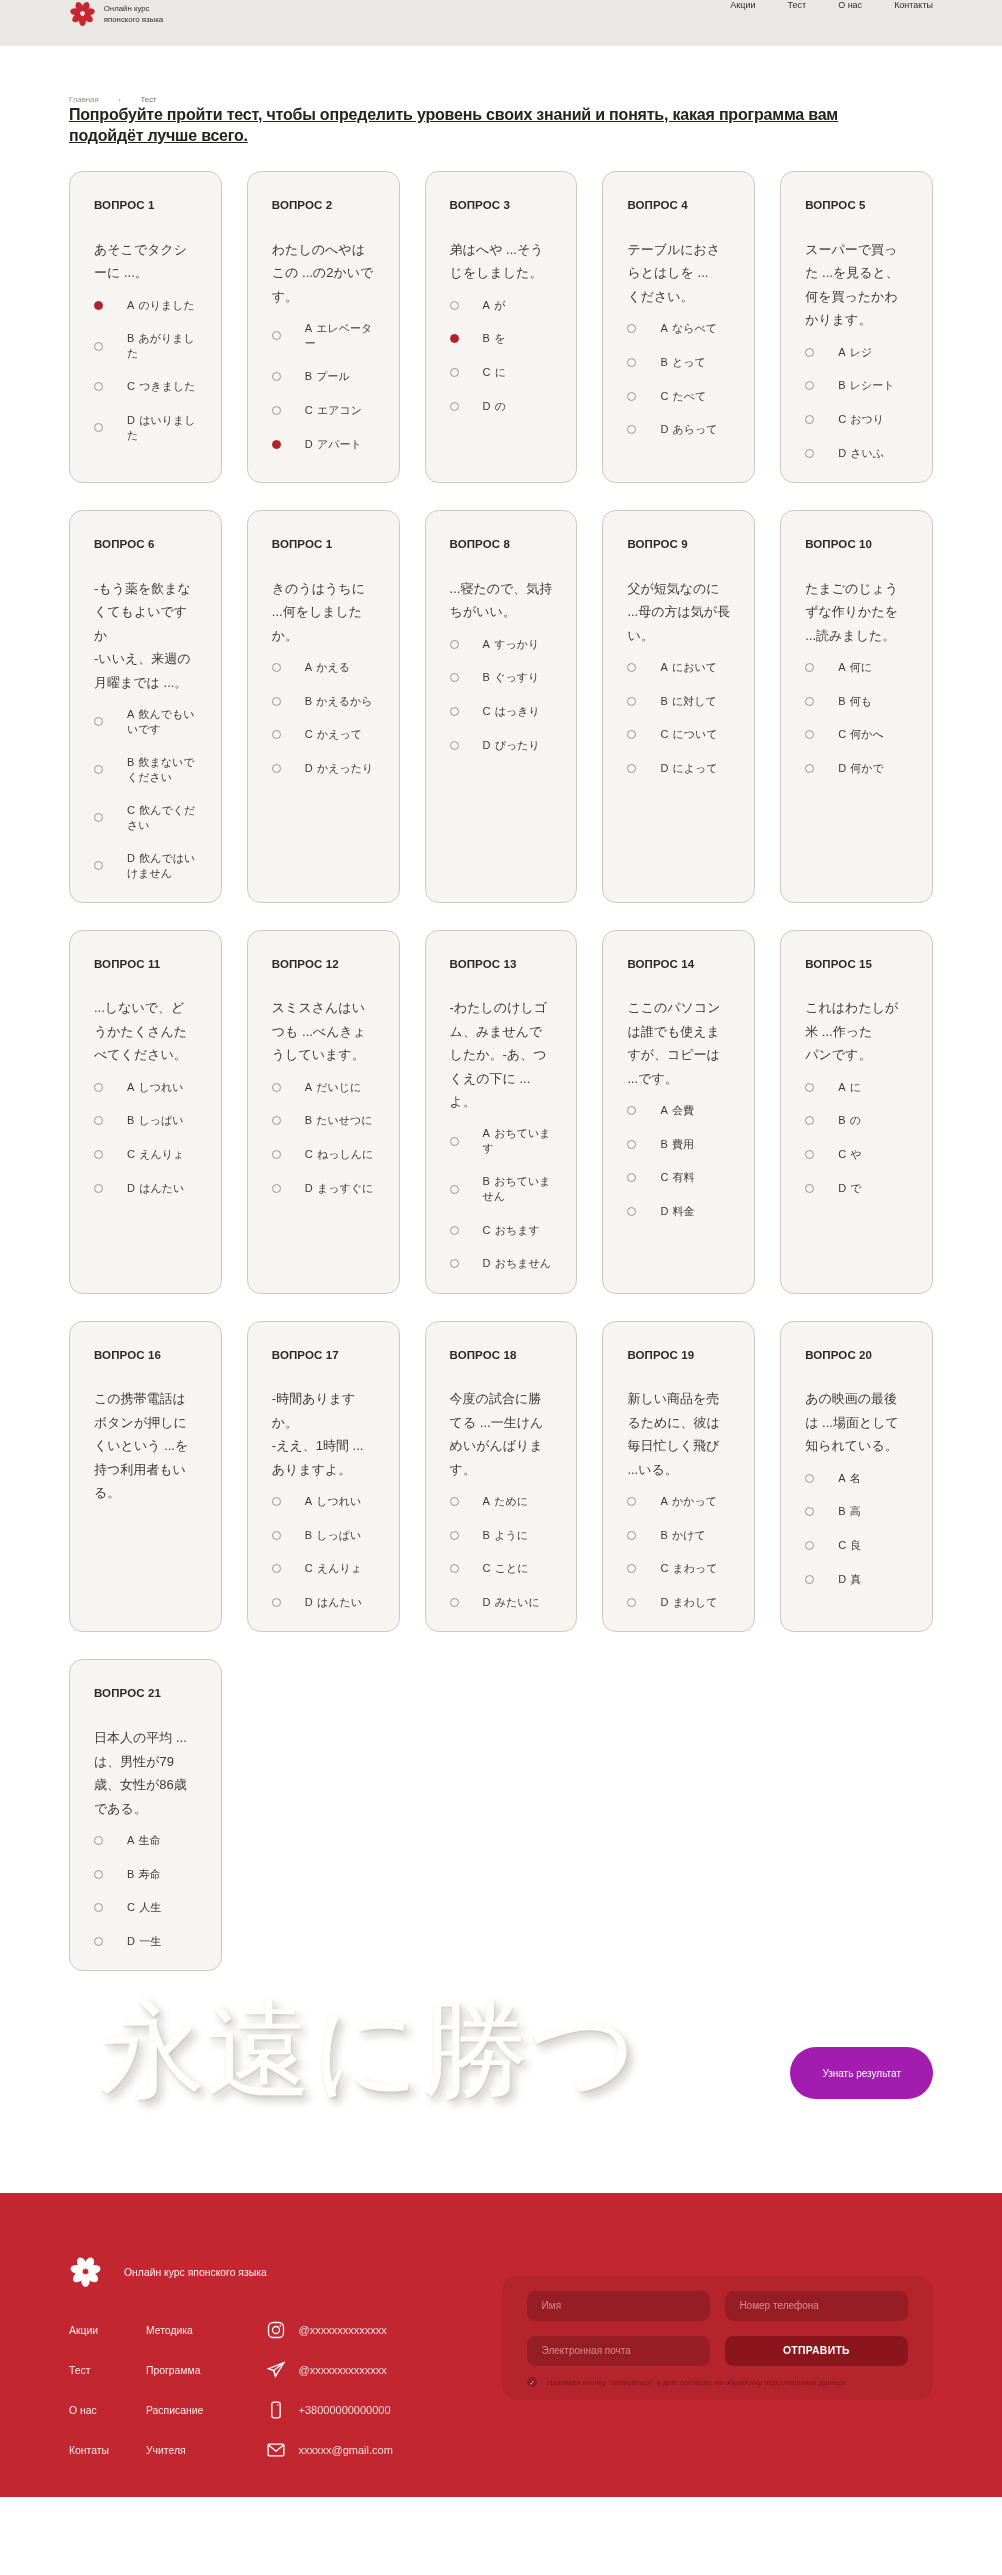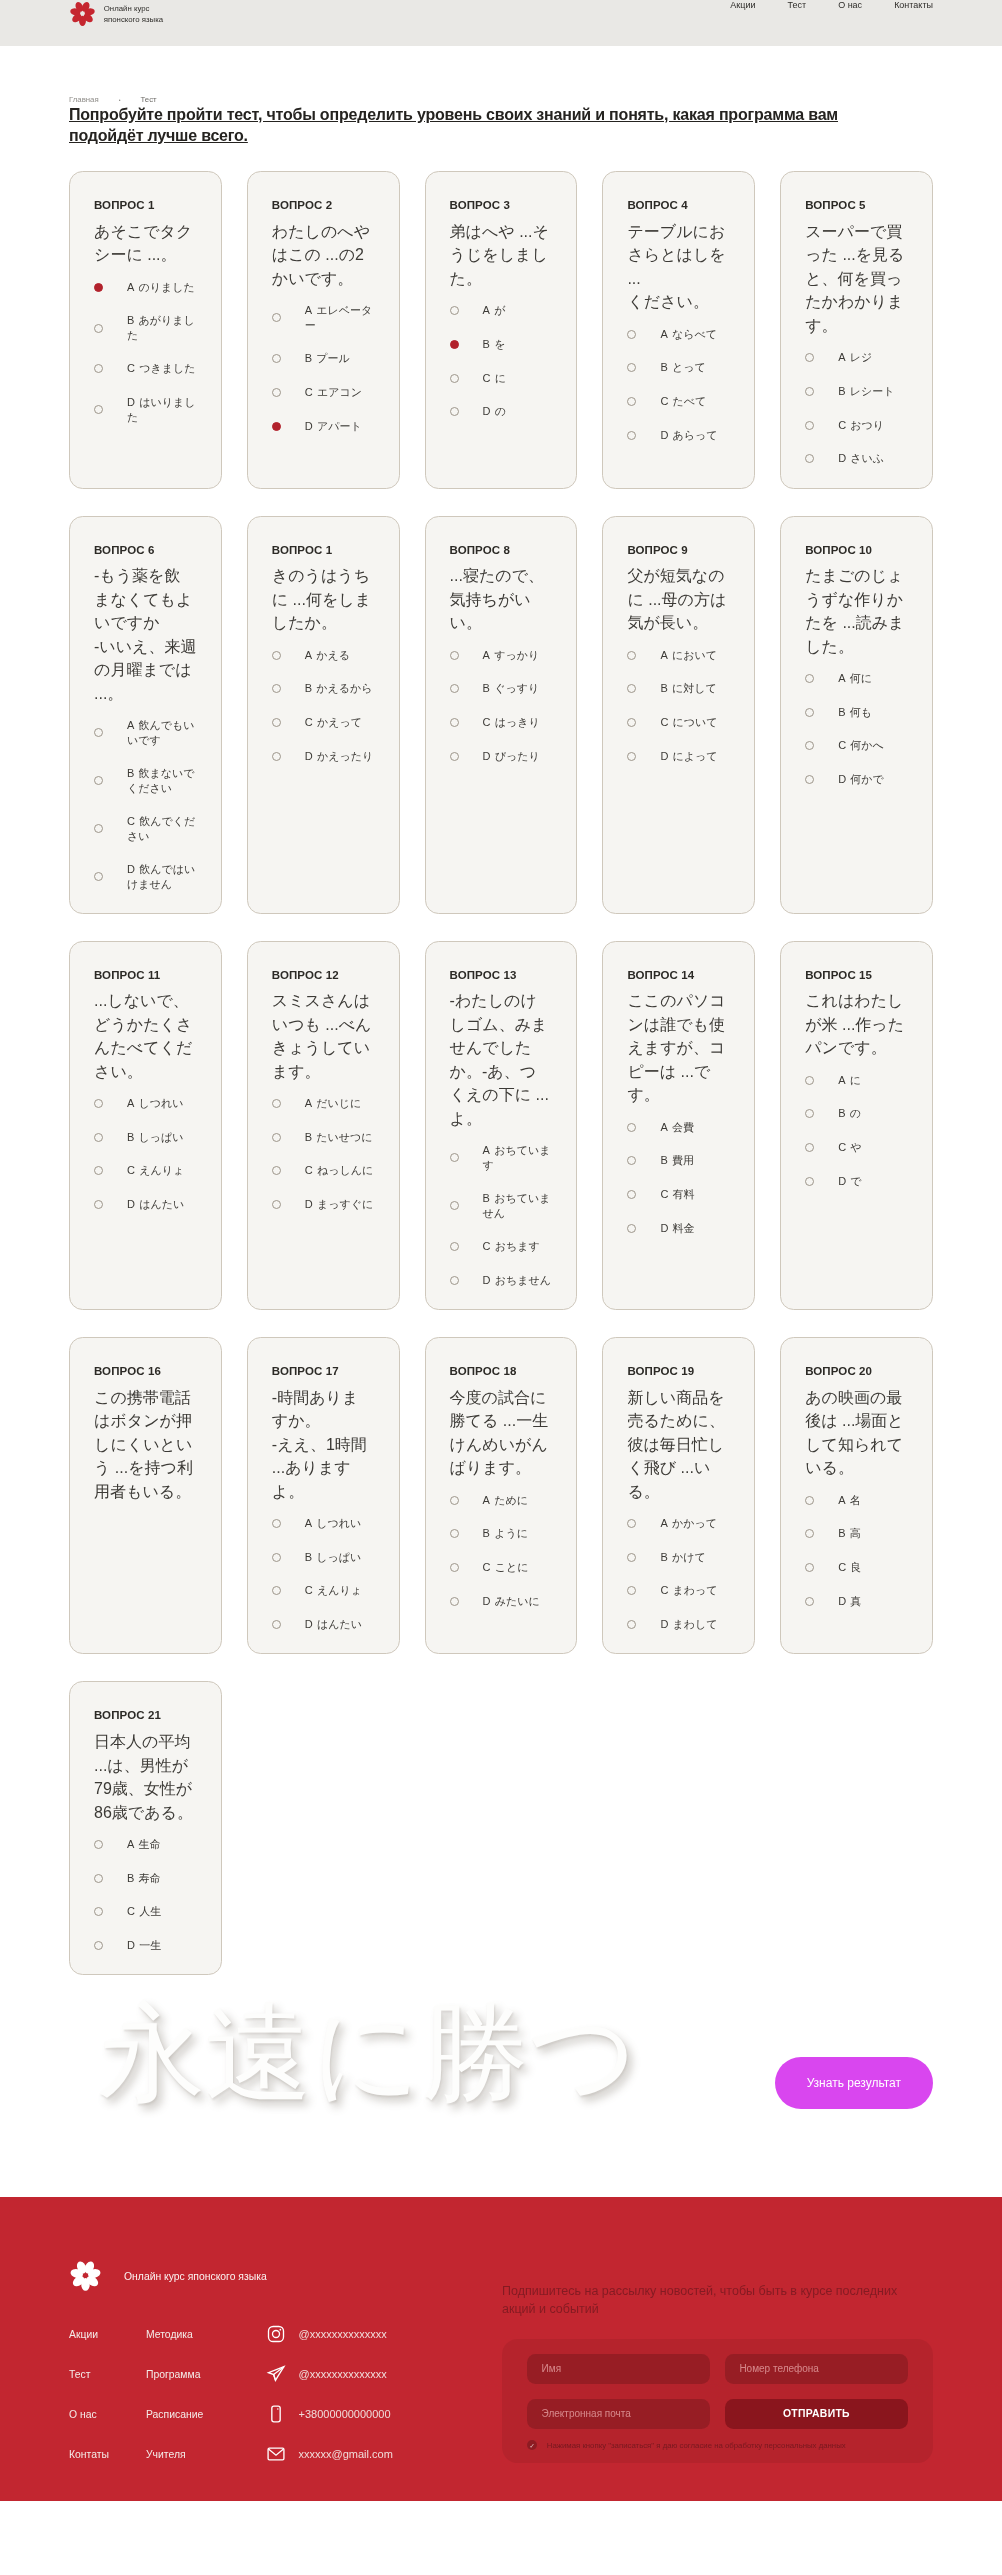--- a/index.html
+++ b/index.html
@@ -38,21 +38,21 @@
   }
   .card {
     background:#f6f5f2;
     border:0.5px solid #cfc8bc;
     border-radius:13.6px;
     padding:27px 24px 21px 24px;
     min-height:244px;
   }
   .card-title { font-size:11.5px; font-weight:700; color:#2c2a26; letter-spacing:0.1px; line-height:13.6px; }
   .card-question {
-    margin-top:7px; font-size:16px; line-height:23.5px; color:#3c3a36;
+    margin-top:25px; font-size:13px; line-height:23.5px; color:#3c3a36;
     white-space:pre-line; min-height:47px;
   }
   .options { margin-top:12.5px; list-style:none; }
   .option { display:flex; align-items:center; gap:24px; min-height:15.7px; margin-bottom:18px; }
   .option:last-child { margin-bottom:0; }
   .radio {
     width:9px; height:9px; border-radius:50%;
     border:0.8px solid #9d968b; background:transparent;
     flex:none; cursor:pointer;
   }
@@ -62,26 +62,26 @@
   
   .result-row { position:relative; height:222px; }
   .watermark {
     position:absolute; left:29px; top:25px;
     font-size:107px; line-height:1; font-weight:400;
     color:#fdfdfc;
     text-shadow:5.2px 6.3px 8.4px rgba(110,100,88,0.32), 1px 1.6px 2.1px rgba(120,110,100,0.18);
     white-space:nowrap; user-select:none;
   }
   .result-btn {
-    position:absolute; right:0; top:82px;
+    position:absolute; right:0; top:76px;
     height:52px; padding:0 32px;
-    background:#d946ef; color:#ffffff;
+    background:#a21caf; color:#ffffff;
     border:none; border-radius:26px;
     font-family:"Liberation Sans", sans-serif;
-    font-size:12px; font-weight:500; cursor:pointer;
+    font-size:10px; font-weight:500; cursor:pointer;
   }
   
   .footer {
     margin-top:0; background:#c22630; color:#fff;
     padding:62px 69px 27px 69px;
     min-height:287px;
     display:grid; grid-template-columns:433px 1fr;
   }
   .footer-brand { display:flex; align-items:center; gap:22px; margin-bottom:20px; }
   .footer-brand-text { font-size:10.4px; color:#fbf4f2; }
@@ -705,21 +705,20 @@
                 <path d="M3 6 L12 13.5 L21 6"></path>
               </svg>
             </span>
             <span>xxxxxx@gmail.com</span>
           </li>
         </ul>
     </div>
   </div>
 
   <div class="footer-right">
-    <div class="subscribe-title">Подпишитесь на рассылку новостей, чтобы быть в курсе последних акций и событий</div>
     <div class="subscribe-panel">
       <div class="form-grid">
         <input class="field" type="text" placeholder="Имя" style="">
         <input class="field" type="text" placeholder="Номер телефона" style="">
         <input class="field" type="text" placeholder="Электронная почта" style="">
         <button class="submit-btn">ОТПРАВИТЬ</button>
       </div>
       <div class="consent">
         <span class="consent-box">✓</span>
         <span class="consent-text">Нажимая кнопку "записаться" я даю согласие на обработку персональных данных</span>

